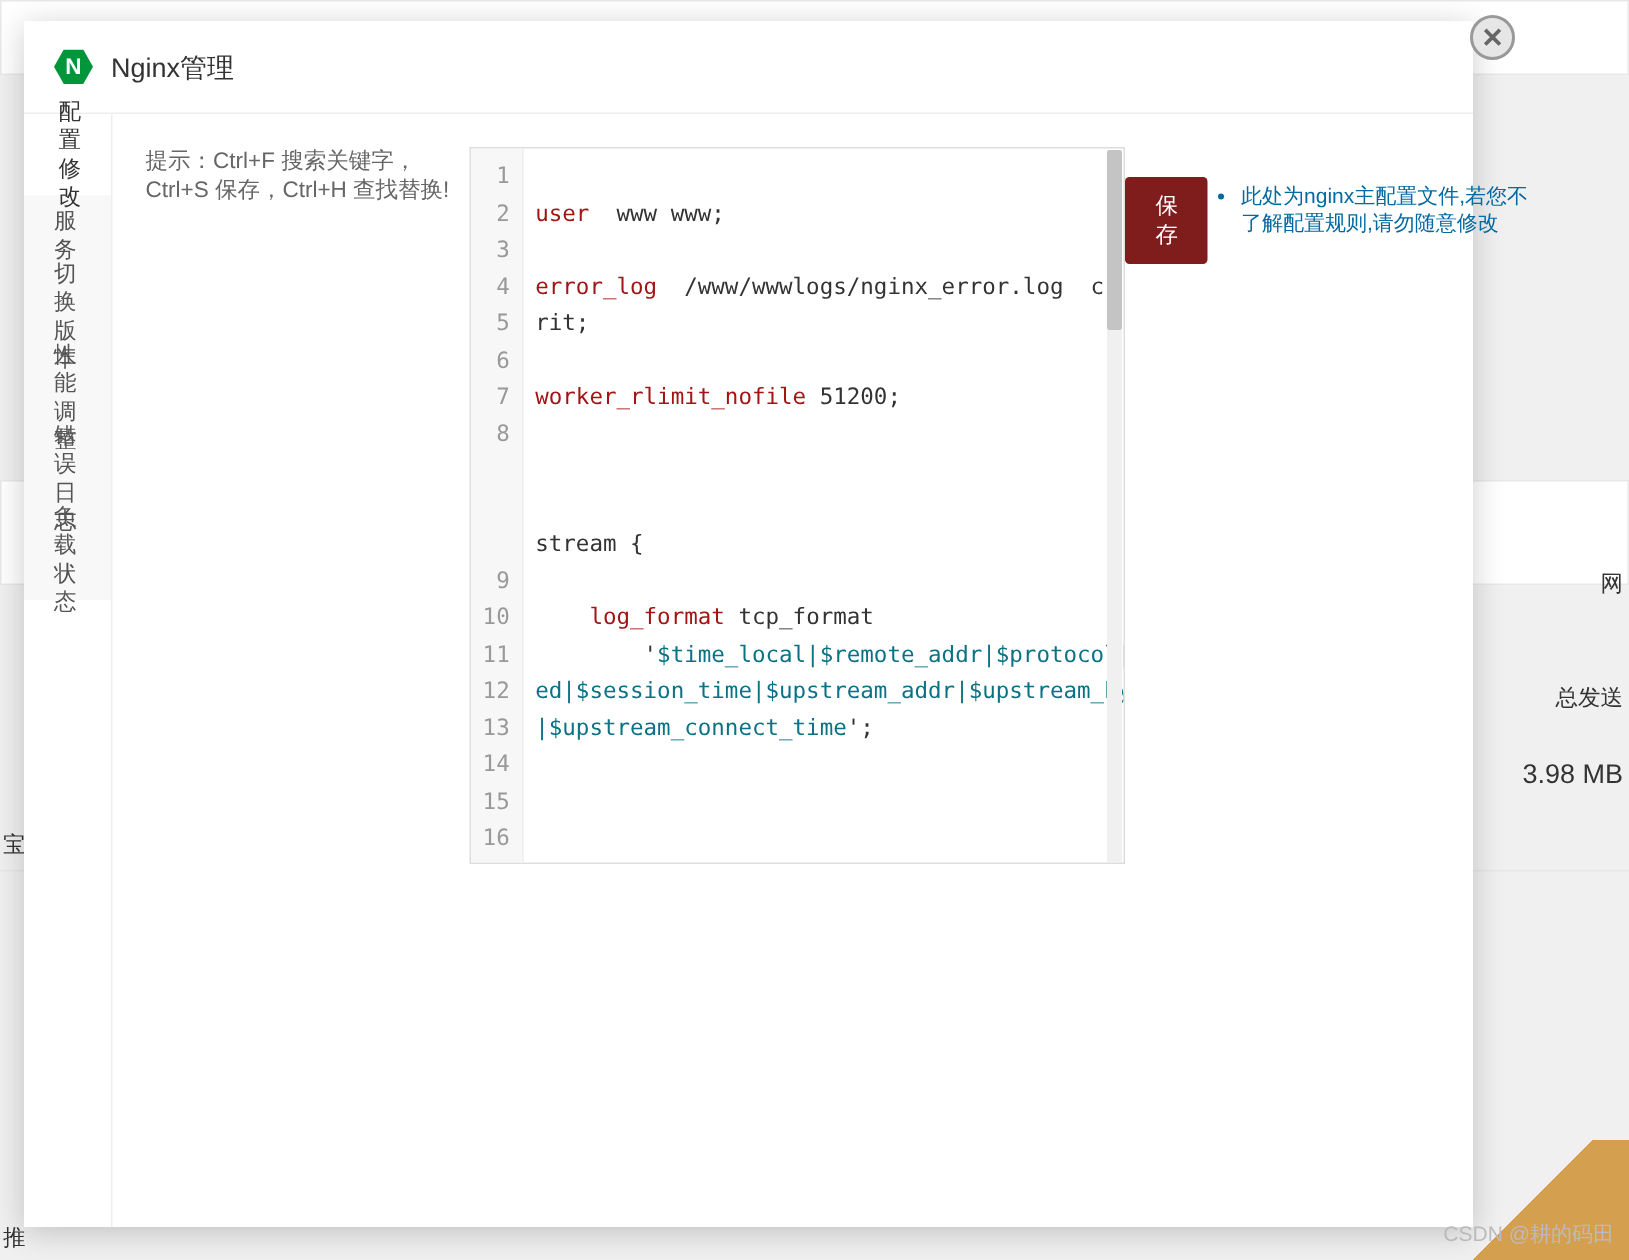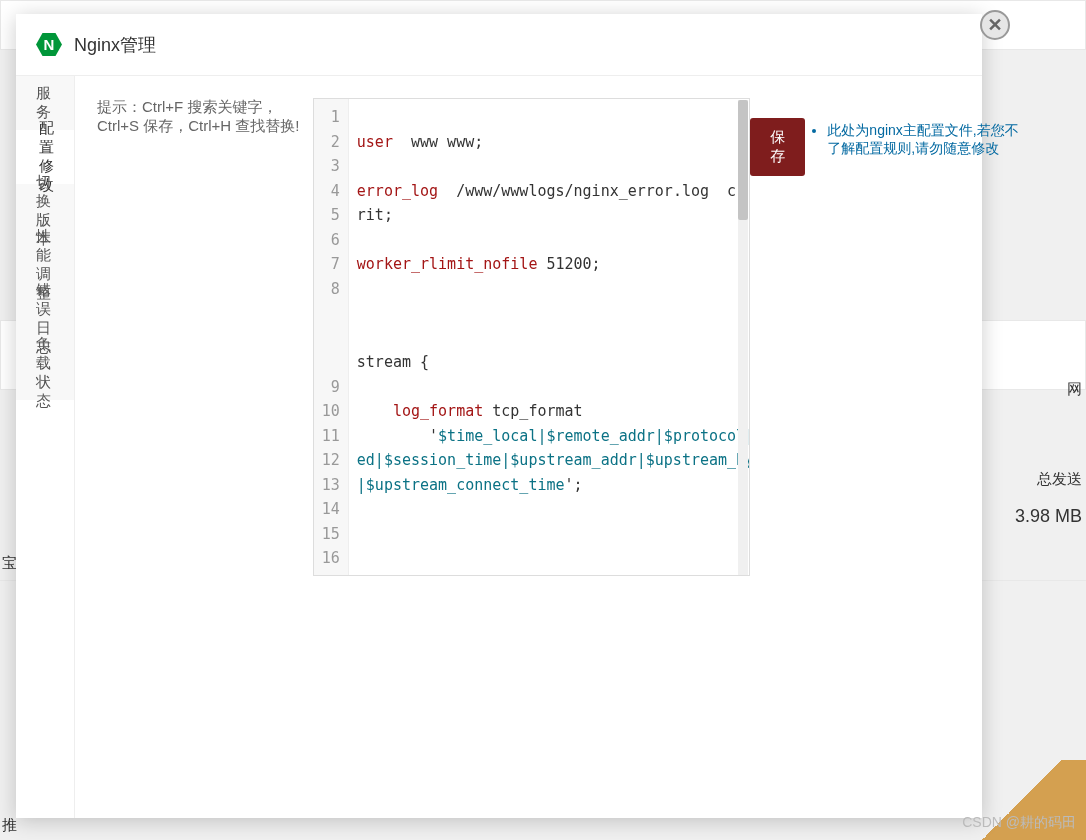--- a/index.html
+++ b/index.html
@@ -118,42 +118,42 @@
   width:120px; height:80px;
   background:linear-gradient(135deg, transparent 48%, #d4a050 48%);
 }
 </style>
 </head>
 <body>
 
 <div class="bg-row" style="top:0;"></div>
 <div class="bg-row" style="top:320px; height:70px;"></div>
 <div class="bg-label" style="right:4px; top:380px;">网</div>
-<div class="bg-label" style="right:4px; top:470px;">总发送</div>
+<div class="bg-label" style="right:4px; top:456px;">总发送</div>
 <div class="bg-label" style="right:4px; top:506px; font-size:18px;text-align:right;">3.98 MB</div>
 <div class="bg-label" style="left:2px; top:554px;">宝</div>
 <div class="bg-label" style="left:2px; top:816px;">推</div>
 <div class="bg-row" style="top:580px; border:none; border-top:1px solid #e8e8e8; background:transparent;"></div>
 <div class="bg-triangle"></div>
 
 <div class="modal">
   <div class="close-btn">
     <span>✕</span>
   </div>
   <div class="modal-header">
     <div class="nginx-logo">N</div>
     <div class="modal-title">Nginx管理</div>
   </div>
   <div class="modal-body">
     <div class="sidebar">
-      <div class="sidebar-item">
-          <span>服务</span>
-        </div>
       <div class="sidebar-item active">
           <span>配置修改</span>
+        </div>
+      <div class="sidebar-item">
+          <span>服务</span>
         </div>
       <div class="sidebar-item">
           <span>切换版本</span>
         </div>
       <div class="sidebar-item">
           <span>性能调整</span>
         </div>
       <div class="sidebar-item">
           <span>错误日志</span>
         </div>

